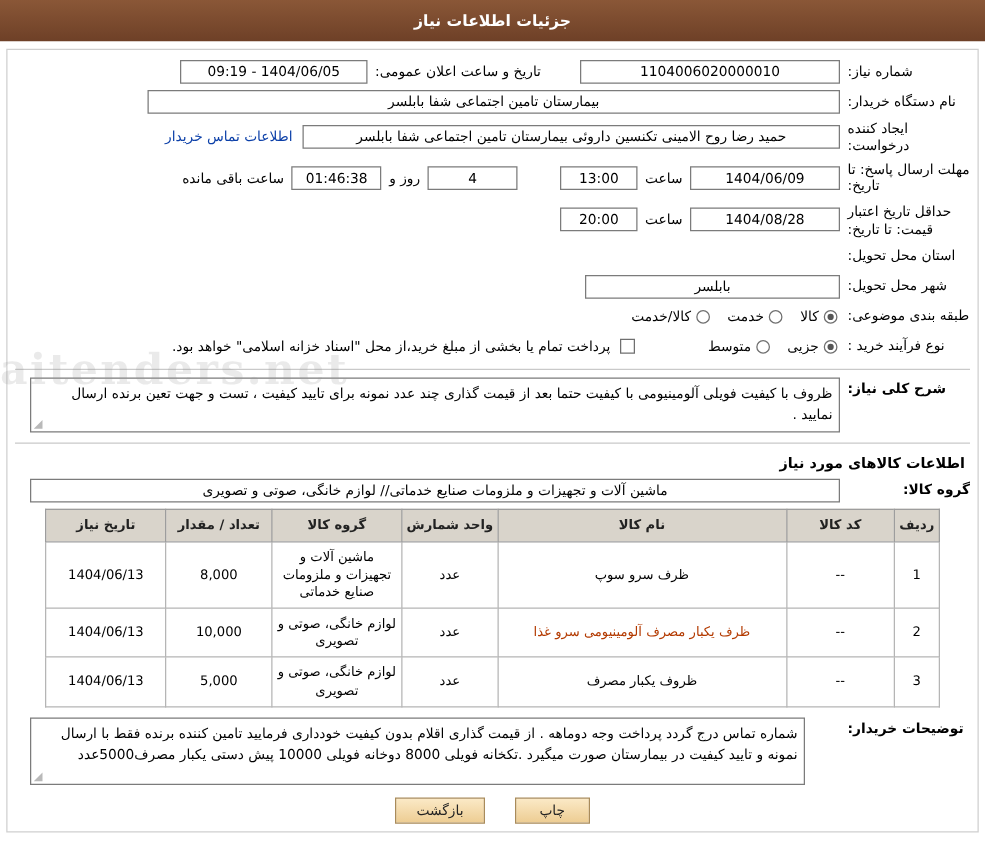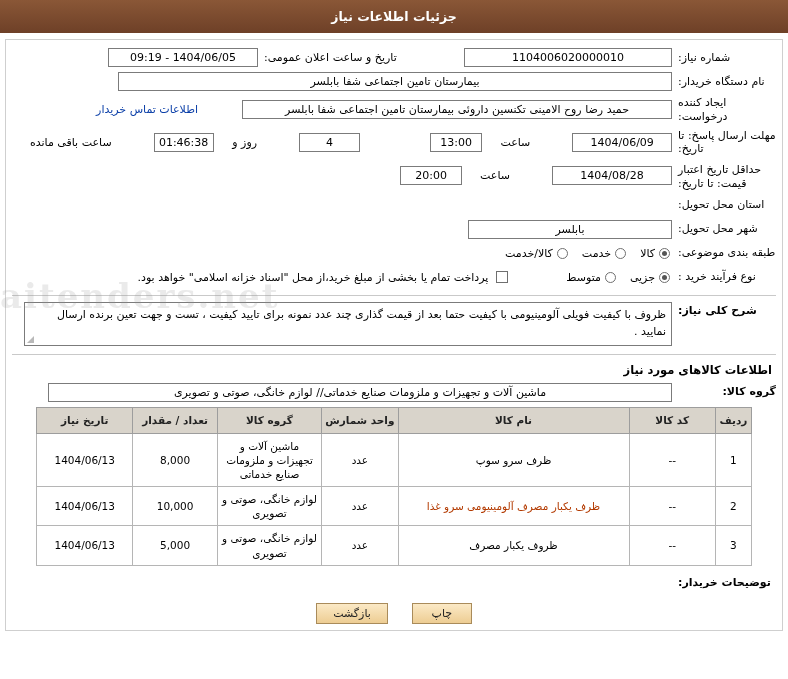--- a/index.html
+++ b/index.html
@@ -61,28 +61,26 @@
     border: 1px solid #7b7b7b;
     background: #ffffff;
     height: 19px;
     line-height: 17px;
     padding: 0 5px;
     font-size: 11px;
     text-align: center;
     color: #000;
     overflow: hidden;
     white-space: nowrap;
-    margin-left: 36px;
   }
   .fld.ltxt { text-align: right; }
   .sublbl {
     font-size: 11px;
     padding: 0 6px;
     white-space: nowrap;
-    margin-left: 12px;
   }
   .linklike {
     color: #0b3fa8;
     font-size: 11px;
     text-decoration: none;
     white-space: nowrap;
     padding: 0 8px;
   }
 
   
@@ -348,20 +346,21 @@
           <td>عدد</td>
           <td>لوازم خانگی، صوتی و تصویری</td>
           <td>5,000</td>
           <td>1404/06/13</td>
         </tr>
       </tbody>
     </table>
 
     <div class="frow" style="align-items:flex-start;margin-top:8px;">
       <div class="lbl tall" style="font-weight:bold;">توضیحات خریدار:</div>
+      <div class="ta" style="width:620px;height:54px;margin-right:28px;">شماره تماس درج گردد پرداخت وجه دوماهه . از قیمت گذاری اقلام بدون کیفیت خودداری فرمایید تامین کننده برنده فقط با ارسال نمونه و تایید کیفیت در بیمارستان صورت میگیرد .تکخانه فویلی 8000 دوخانه فویلی 10000 پیش دستی یکبار مصرف5000عدد</div>
     </div>
 
     <div class="btnbar">
       <div class="btn">چاپ</div>
       <div class="btn">بازگشت</div>
     </div>
 
   </div>
 
   <div class="wm">aitenders.net</div>

